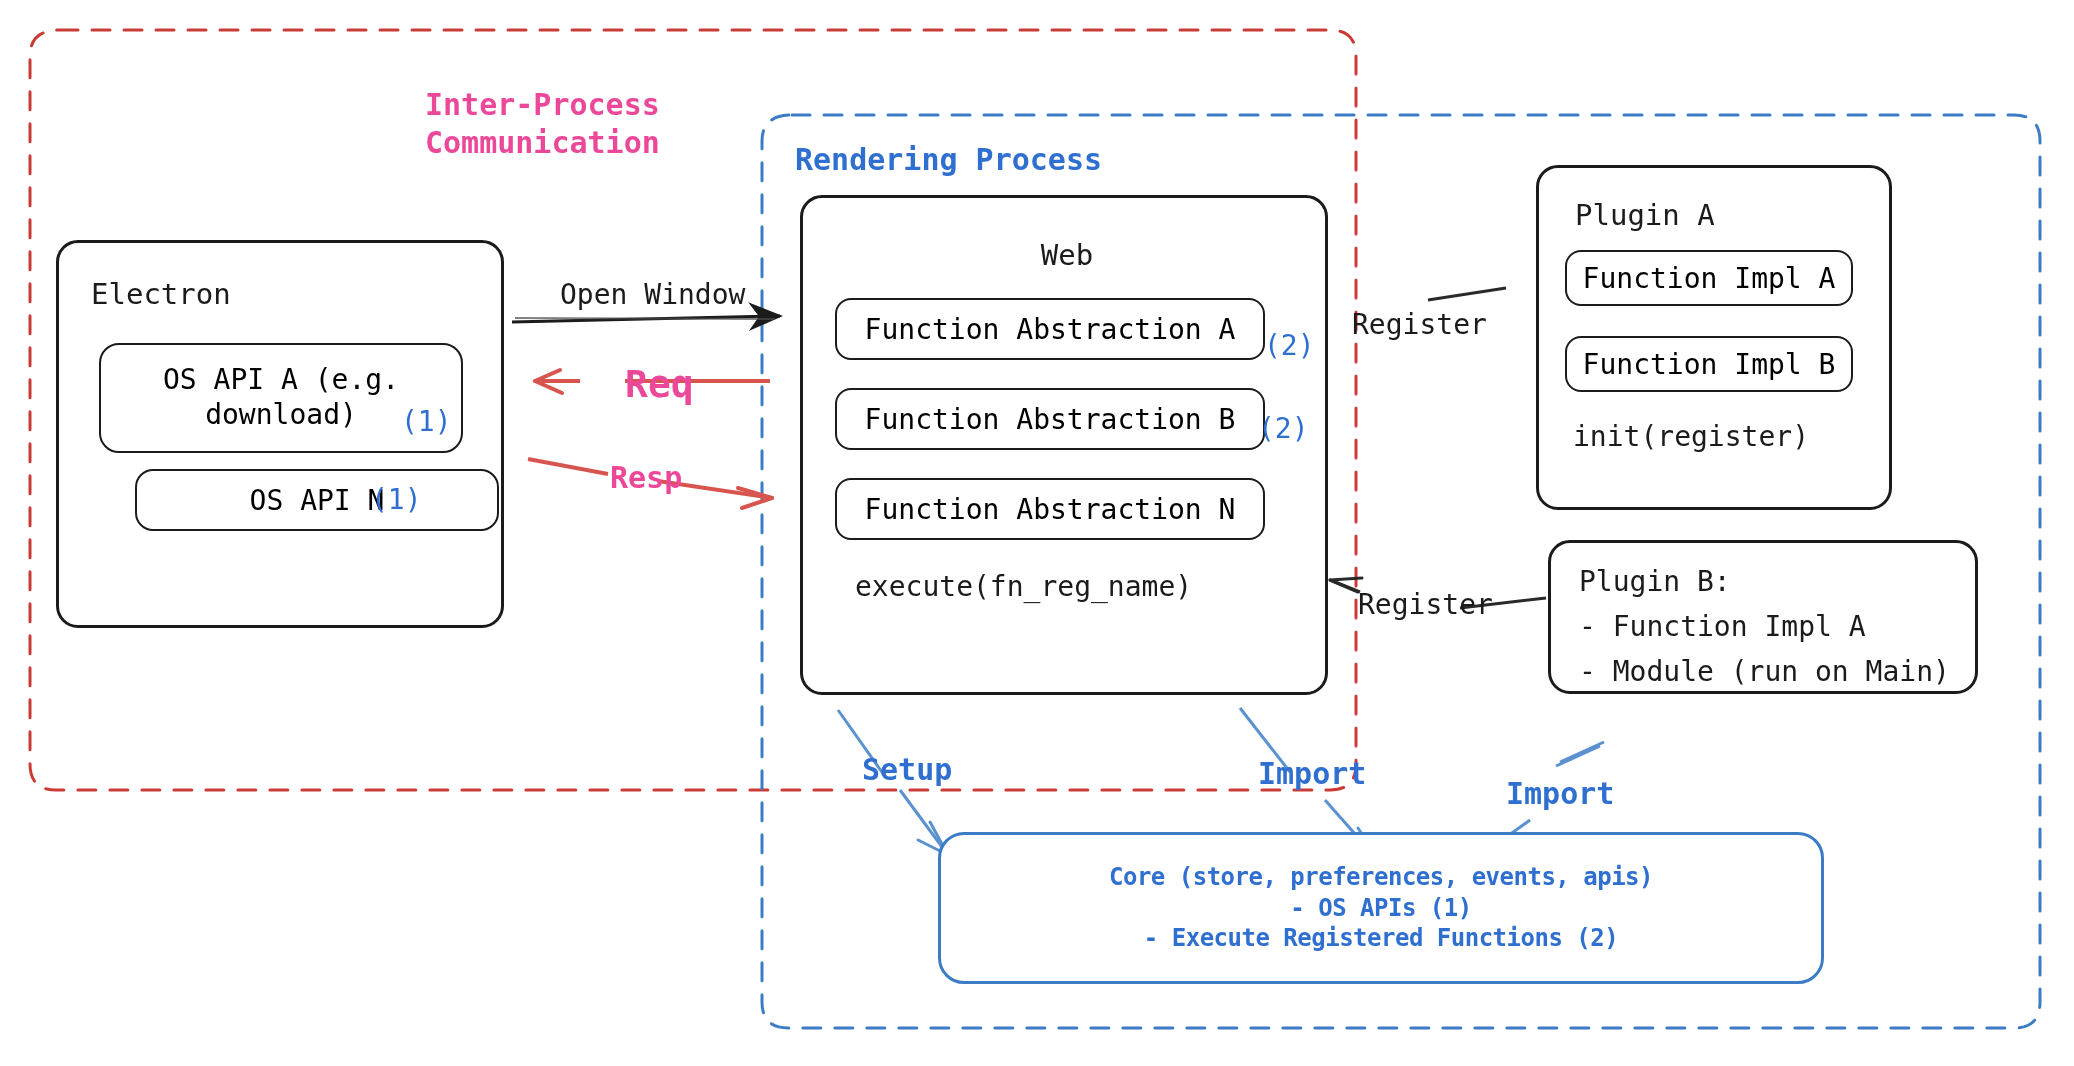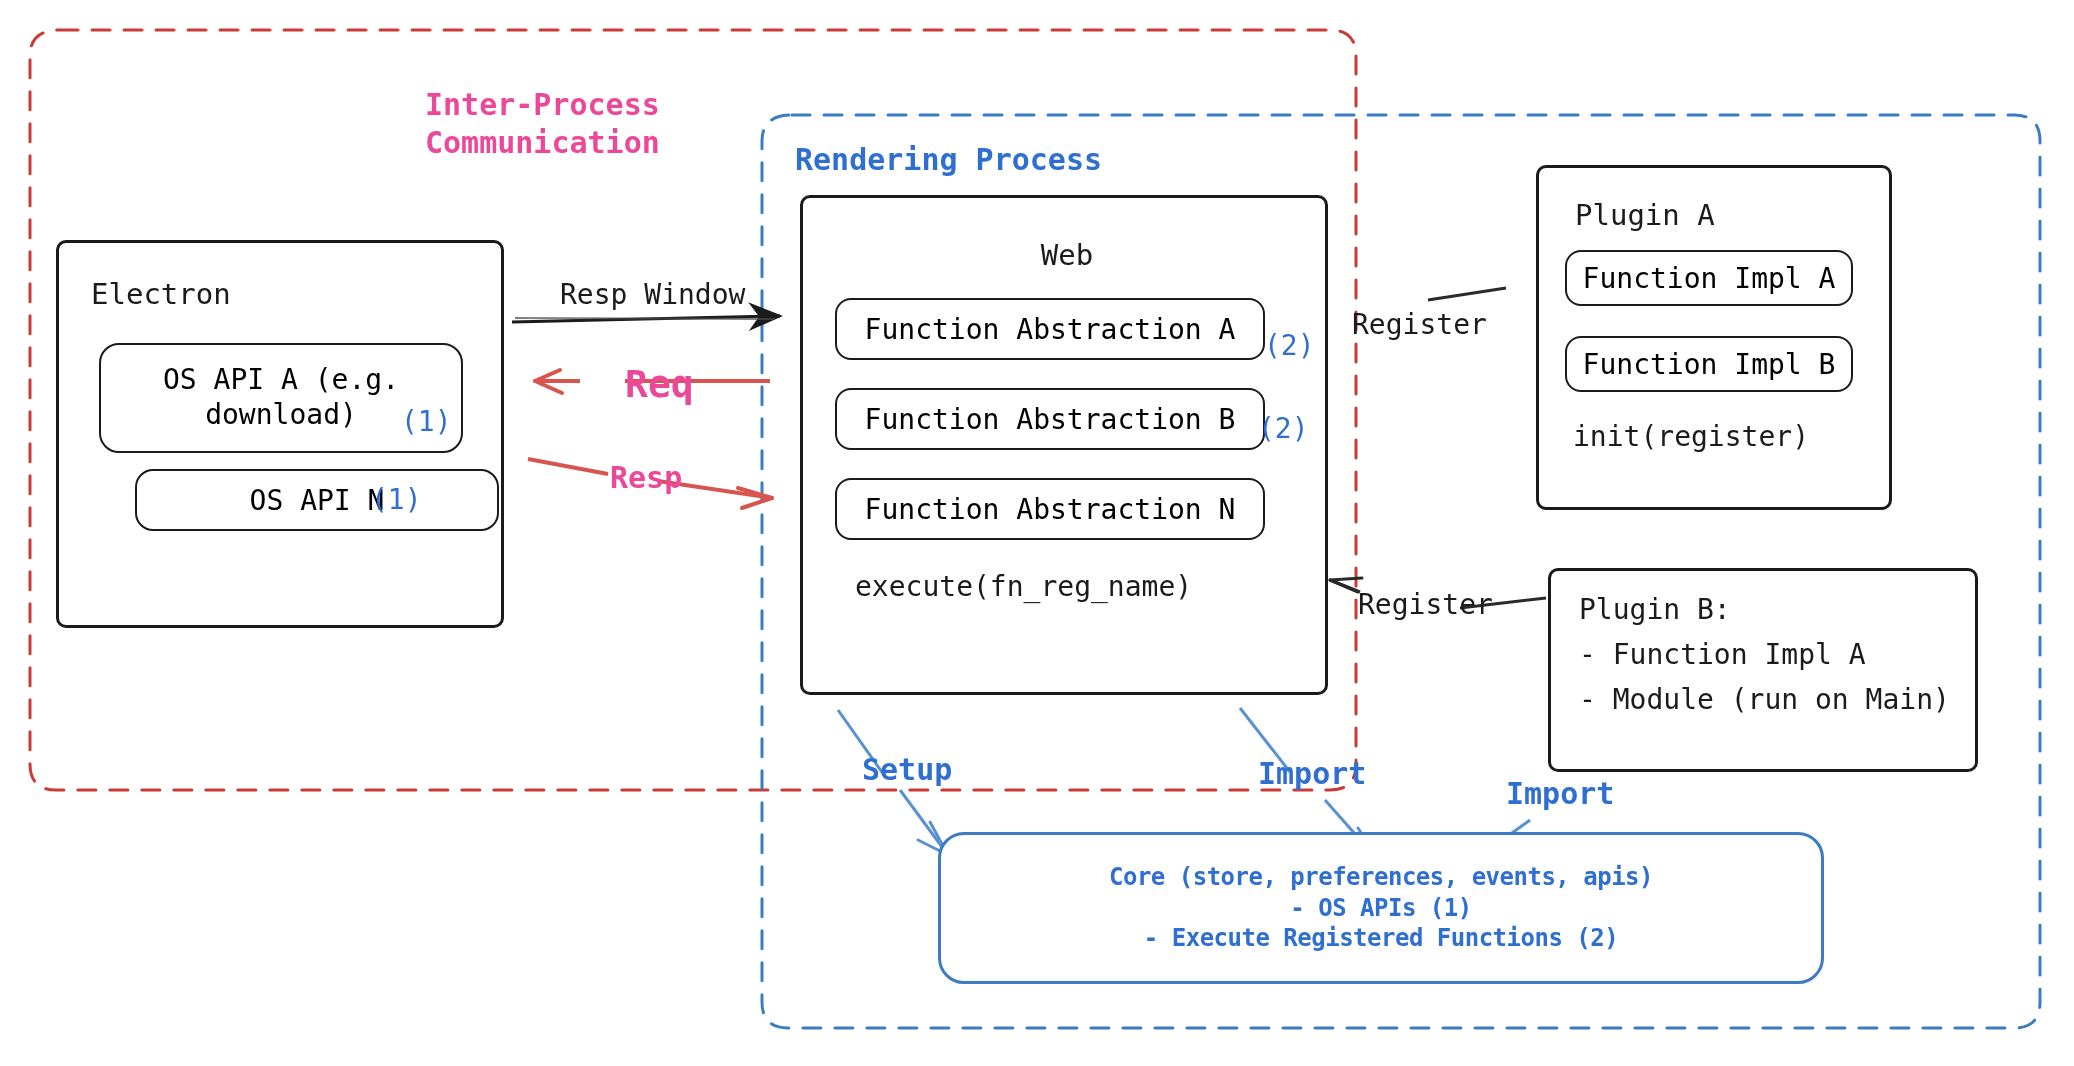--- a/index.html
+++ b/index.html
@@ -20,21 +20,21 @@
     left: 0; top: 0;
     width: 2074px;
     height: 1066px;
     pointer-events: none;
   }
   .node {
     position: absolute;
     box-sizing: border-box;
     background: #ffffff;
     border: 3px solid #1b1b1b;
-    border-radius: 10px;
+    border-radius: 22px;
   }
   .node.inner { border-width: 2.5px; border-radius: 16px; }
   .label {
     position: absolute;
     white-space: pre;
     color: #1b1b1b;
     font-family: "DejaVu Sans Mono", "Liberation Mono", monospace;
   }
   .ttl { font-size: 29px; }
   .body-txt { font-size: 28px; }
@@ -205,33 +205,33 @@
       <span class="body-txt">Function Impl A</span>
     </div>
 
     <div class="node inner centered" style="left:26px; top:168px; width:288px; height:56px;">
       <span class="body-txt">Function Impl B</span>
     </div>
 
     <div class="label body-txt" style="left:34px; top:252px;">init(register)</div>
   </div>
 
-  <div class="node" style="left:1548px; top:568px; width:430px; height:204px;padding-left:43px;">
+  <div class="node" style="left:1548px; top:540px; width:430px; height:154px;padding-left:43px;">
     <div class="label body-txt" style="left:28px; top:22px;">Plugin B:</div>
     <div class="label body-txt" style="left:28px; top:67px;">- Function Impl A</div>
     <div class="label body-txt" style="left:28px; top:112px;">- Module (run on Main)</div>
   </div>
 
   <div class="core-box" style="left:938px; top:832px; width:886px; height:152px;">
     <div class="core-line">Core (store, preferences, events, apis)</div>
     <div class="core-line">- OS APIs (1)</div>
     <div class="core-line">- Execute Registered Functions (2)</div>
   </div>
 
-  <div class="label body-txt" style="left:560px; top:278px;">Resp Window</div>
+  <div class="label body-txt" style="left:560px; top:278px;">Open Window</div>
 
   <div class="label red-bold" style="left:625px; top:362px; font-size:38px;">Req</div>
 
   <div class="label red-bold" style="left:610px; top:460px; font-size:30px;">Resp</div>
 
   <div class="label body-txt" style="left:1352px; top:308px;">Register</div>
 
   <div class="label body-txt" style="left:1358px; top:588px;">Register</div>
 
   <div class="label blue-bold" style="left:862px; top:752px; font-size:30px;">Setup</div>

